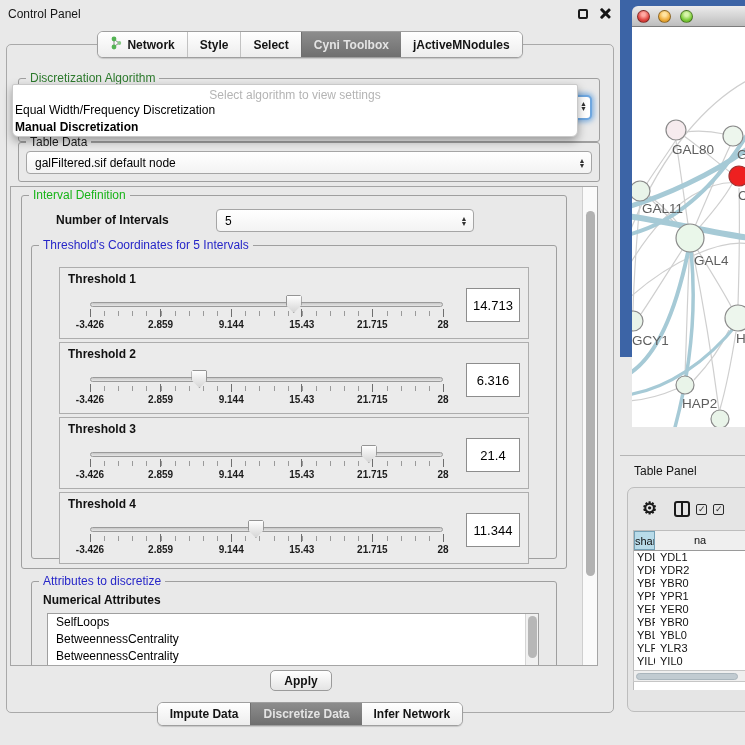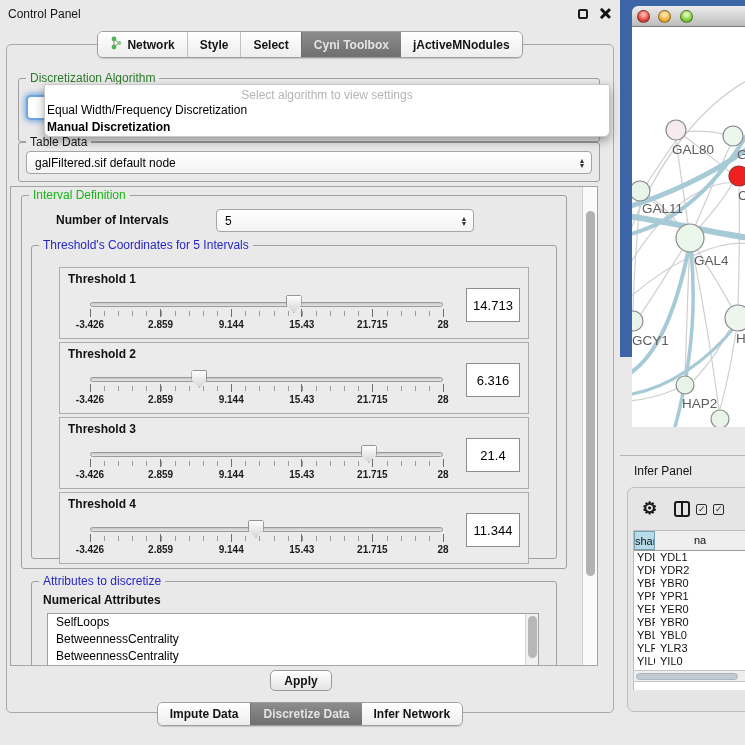--- a/index.html
+++ b/index.html
@@ -40,21 +40,21 @@
          border:1px solid #a5a5a5;border-radius:4px;font-size:12px;padding-left:8px;color:#000;}
   .combo .arrows{margin-left:auto;width:16px;display:flex;flex-direction:column;align-items:center;
                  font-size:7px;line-height:5px;color:#333;padding-right:2px;}
 
   
   .combo-focus{position:absolute;left:26px;top:95px;width:566px;height:25px;background:#fff;
                border:2px solid #6ea7e0;border-radius:5px;box-shadow:0 0 5px 2px rgba(100,160,220,.75);z-index:4;}
 
   
   .popup{position:absolute;left:12px;top:84px;width:566px;height:53px;background:#fff;z-index:10;
-         border:1px solid #c9c9c9;border-radius:2px 2px 6px 6px;box-shadow:0 4px 10px rgba(0,0,0,.35);margin-left:32px;}
+         border:1px solid #c9c9c9;border-radius:2px 2px 6px 6px;box-shadow:0 4px 10px rgba(0,0,0,.35);}
   .popup .ph{display:block;text-align:center;color:#b4b4b4;font-size:12px;padding-top:3px;}
   .popup .opt{display:block;font-size:12px;color:#000;padding:1px 2px;line-height:15px;}
   .popup .opt.bold{font-weight:bold;}
 
   
   .viewport{position:absolute;left:10px;top:186px;width:588px;height:480px;border:1px solid #a5a5a5;
             background:#e9e9e9;overflow:hidden;}
   .vscroll{position:absolute;right:0;top:0;width:15px;height:478px;background:#fafafa;border-left:1px solid #cfcfcf;}
   .vthumb{position:absolute;left:3px;top:24px;width:9px;height:365px;background:#b2b2b2;border-radius:5px;}
 
@@ -385,21 +385,21 @@
           <circle cx="106" cy="291" r="13" fill="#edf6ed" stroke="#8a8a8a" stroke-width="1.2"></circle>
           <text x="104" y="316">H</text>
           <circle cx="53" cy="358" r="9" fill="#e9f4e9" stroke="#8a8a8a" stroke-width="1.2"></circle>
           <text x="50" y="381">HAP2</text>
           <circle cx="88" cy="392" r="9" fill="#e9f4e9" stroke="#8a8a8a" stroke-width="1.2"></circle>
         </svg>
     </div>
   </div>
 
   <div class="tp-header">
-    <span class="tp-title">Infer Panel</span>
+    <span class="tp-title">Table Panel</span>
   </div>
   <div class="tp-card">
     <div class="tp-toolbar">
       <span class="gear">⚙</span>
       <span class="split-ico"></span>
       <span class="chk">✓</span>
       <span class="chk">✓</span>
     </div>
     <div class="tp-table">
       <div class="thead">

